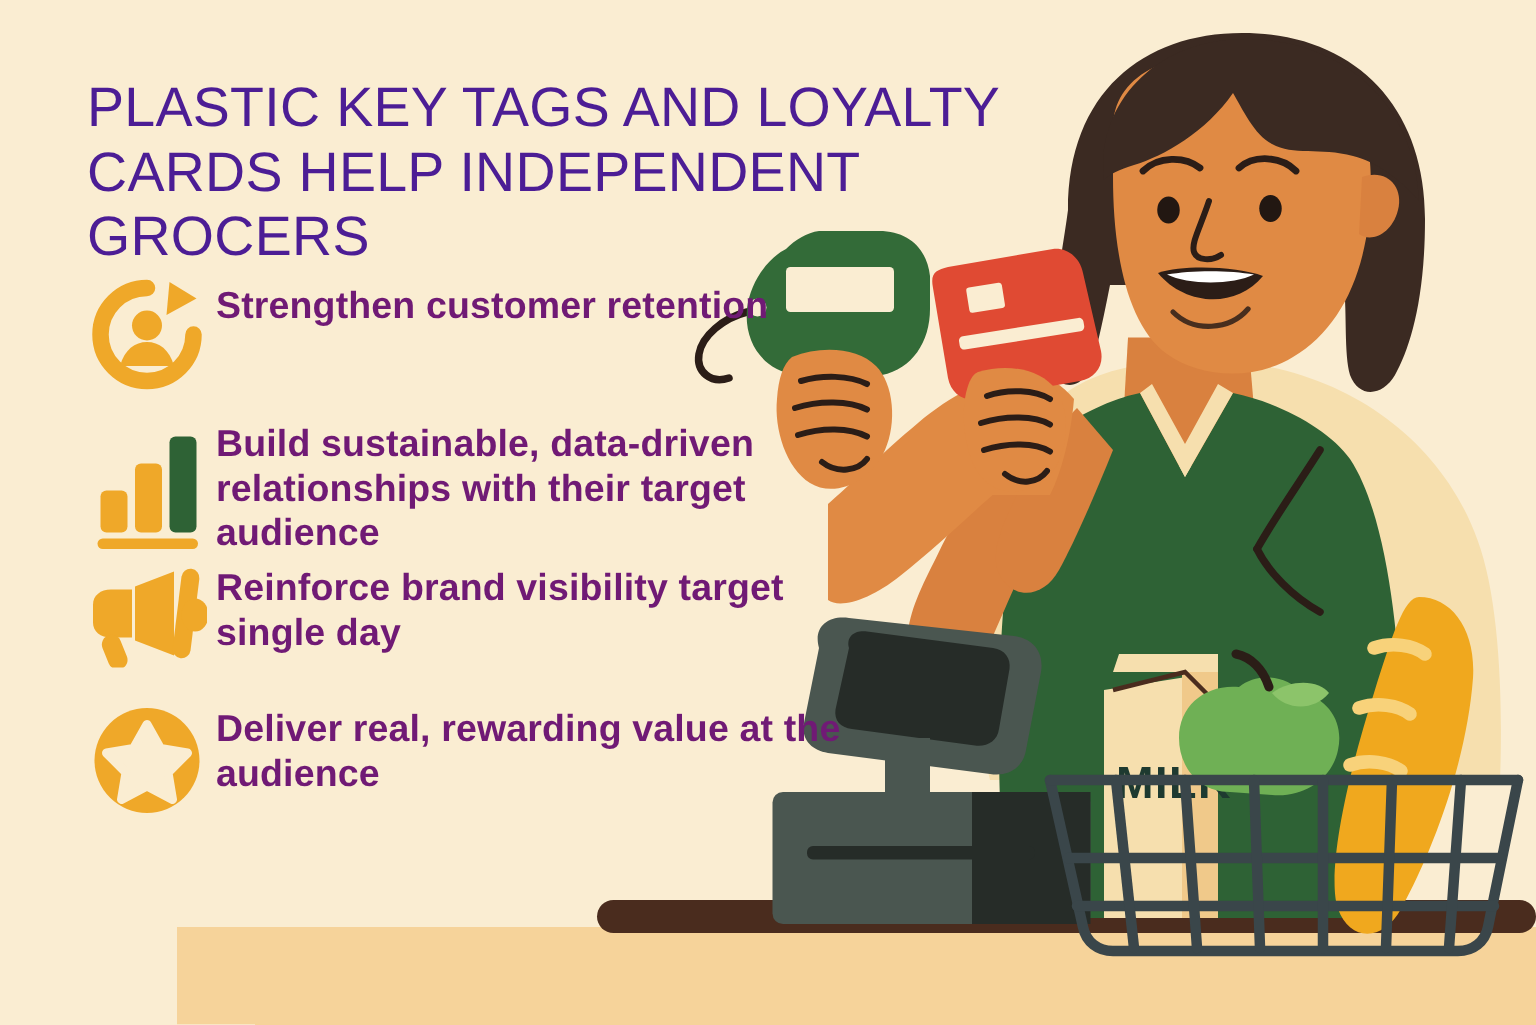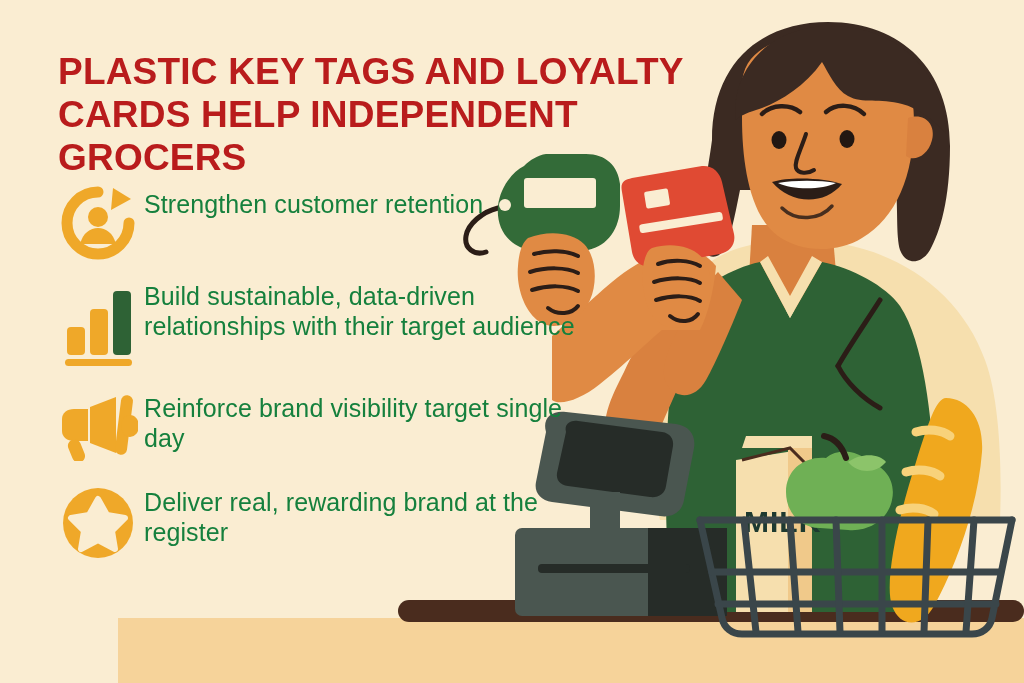--- a/index.html
+++ b/index.html
@@ -9,49 +9,49 @@
     font-family:"Liberation Sans", sans-serif;
   }
   #poster{
     position:relative;width:1024px;height:683px;
     background:#FAEDD2;overflow:hidden;
   }
 
   
   #headline{
     position:absolute;left:58px;top:26px;width:640px;
-    color:#b91c1c;
+    color:#4c1d95;
     font-size:37px;line-height:1.16;
-    font-weight:bold;letter-spacing:.2px;
+    font-weight:normal;letter-spacing:.2px;
     text-transform:uppercase;
     z-index:40;
   }
   #bullets{
     position:absolute;left:52px;top:186px;width:540px;
     z-index:40;
   }
   .bullet{
     display:flex;align-items:flex-start;
     margin-bottom:22px;
   }
   .bullet .ic{
     flex:0 0 92px;height:84px;
     display:flex;align-items:center;justify-content:center;
   }
   .bullet .tx{
-    color:#15803d;
-    font-size:25px;line-height:1.18;font-weight:normal;
+    color:#701a75;
+    font-size:25px;line-height:1.18;font-weight:bold;
     padding-top:4px;letter-spacing:.1px;
   }
   .b1 .ic{height:74px;}
   .b2 .ic{height:96px;}
   .b3 .ic{height:74px;}
   .b4 .ic{height:78px;}
   .b1{margin-bottom:18px;}
-  .b2{margin-bottom:16px;}
+  .b2{margin-bottom:0;}
   .b3{margin-bottom:20px;}
 
   
   #art{position:absolute;left:0;top:0;width:1024px;height:683px;z-index:10;}
 </style>
 </head>
 <body>
 
 <div id="poster">
 
@@ -242,17 +242,17 @@
       <div class="tx">Reinforce brand visibility target single day</div>
     </div>
 
     <div class="bullet b4">
       <div class="ic">
         <svg width="74" height="74" viewBox="0 0 74 74">
           <circle cx="37" cy="37" r="35" fill="#EFA829"></circle>
           <path d="M37 13 L46 29 L64 32 L51 45 L54 63 L37 54 L20 63 L23 45 L10 32 L28 29 Z" fill="#FAEDD2" stroke="#FAEDD2" stroke-width="6" stroke-linejoin="round"></path>
         </svg>
       </div>
-      <div class="tx">Deliver real, rewarding brand at the register</div>
+      <div class="tx">Deliver real, rewarding value at the audience</div>
     </div>
 
   </div>
 </div>
 
 </body></html>

